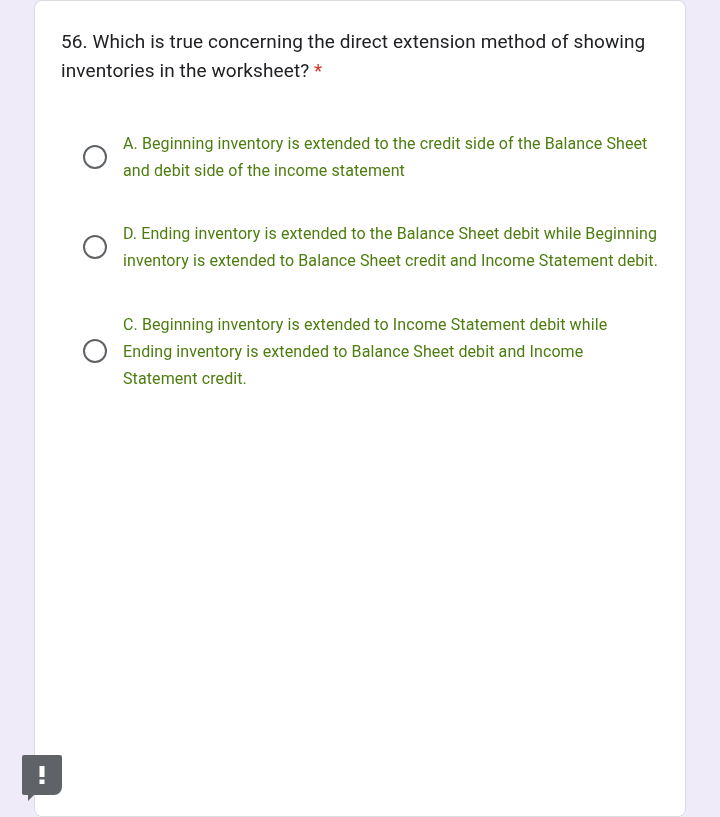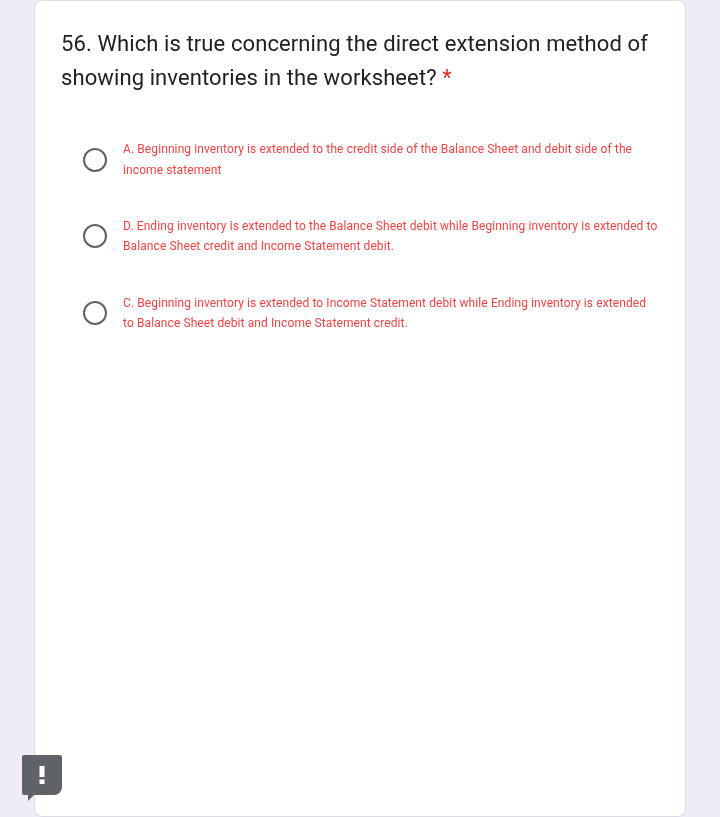--- a/index.html
+++ b/index.html
@@ -17,21 +17,21 @@
     }
     .form-card {
       background: #ffffff;
       border: 1px solid #dadce0;
       border-radius: 8px;
       margin: 0 34px;
       padding: 26px 26px 26px 26px;
       min-height: 817px;
     }
     .question-title {
-      font-size: 22px;
+      font-size: 19px;
       font-weight: 400;
       color: #202124;
       line-height: 1.55;
       letter-spacing: 0.1px;
       margin-bottom: 44px;
     }
     .required-asterisk {
       color: #d93025;
     }
     .options {
@@ -48,22 +48,22 @@
     .radio {
       flex-shrink: 0;
       width: 24px;
       height: 24px;
       border: 2.5px solid #5f6368;
       border-radius: 50%;
       background: #fff;
       cursor: pointer;
     }
     .option-label {
-      font-size: 12px;
-      color: #ef4444;
+      font-size: 16px;
+      color: #4d7c0f;
       line-height: 1.7;
       letter-spacing: 0.1px;
       cursor: pointer;
     }
     .report-fab {
       position: absolute;
       left: 22px;
       bottom: 22px;
       width: 40px;
       height: 40px;

